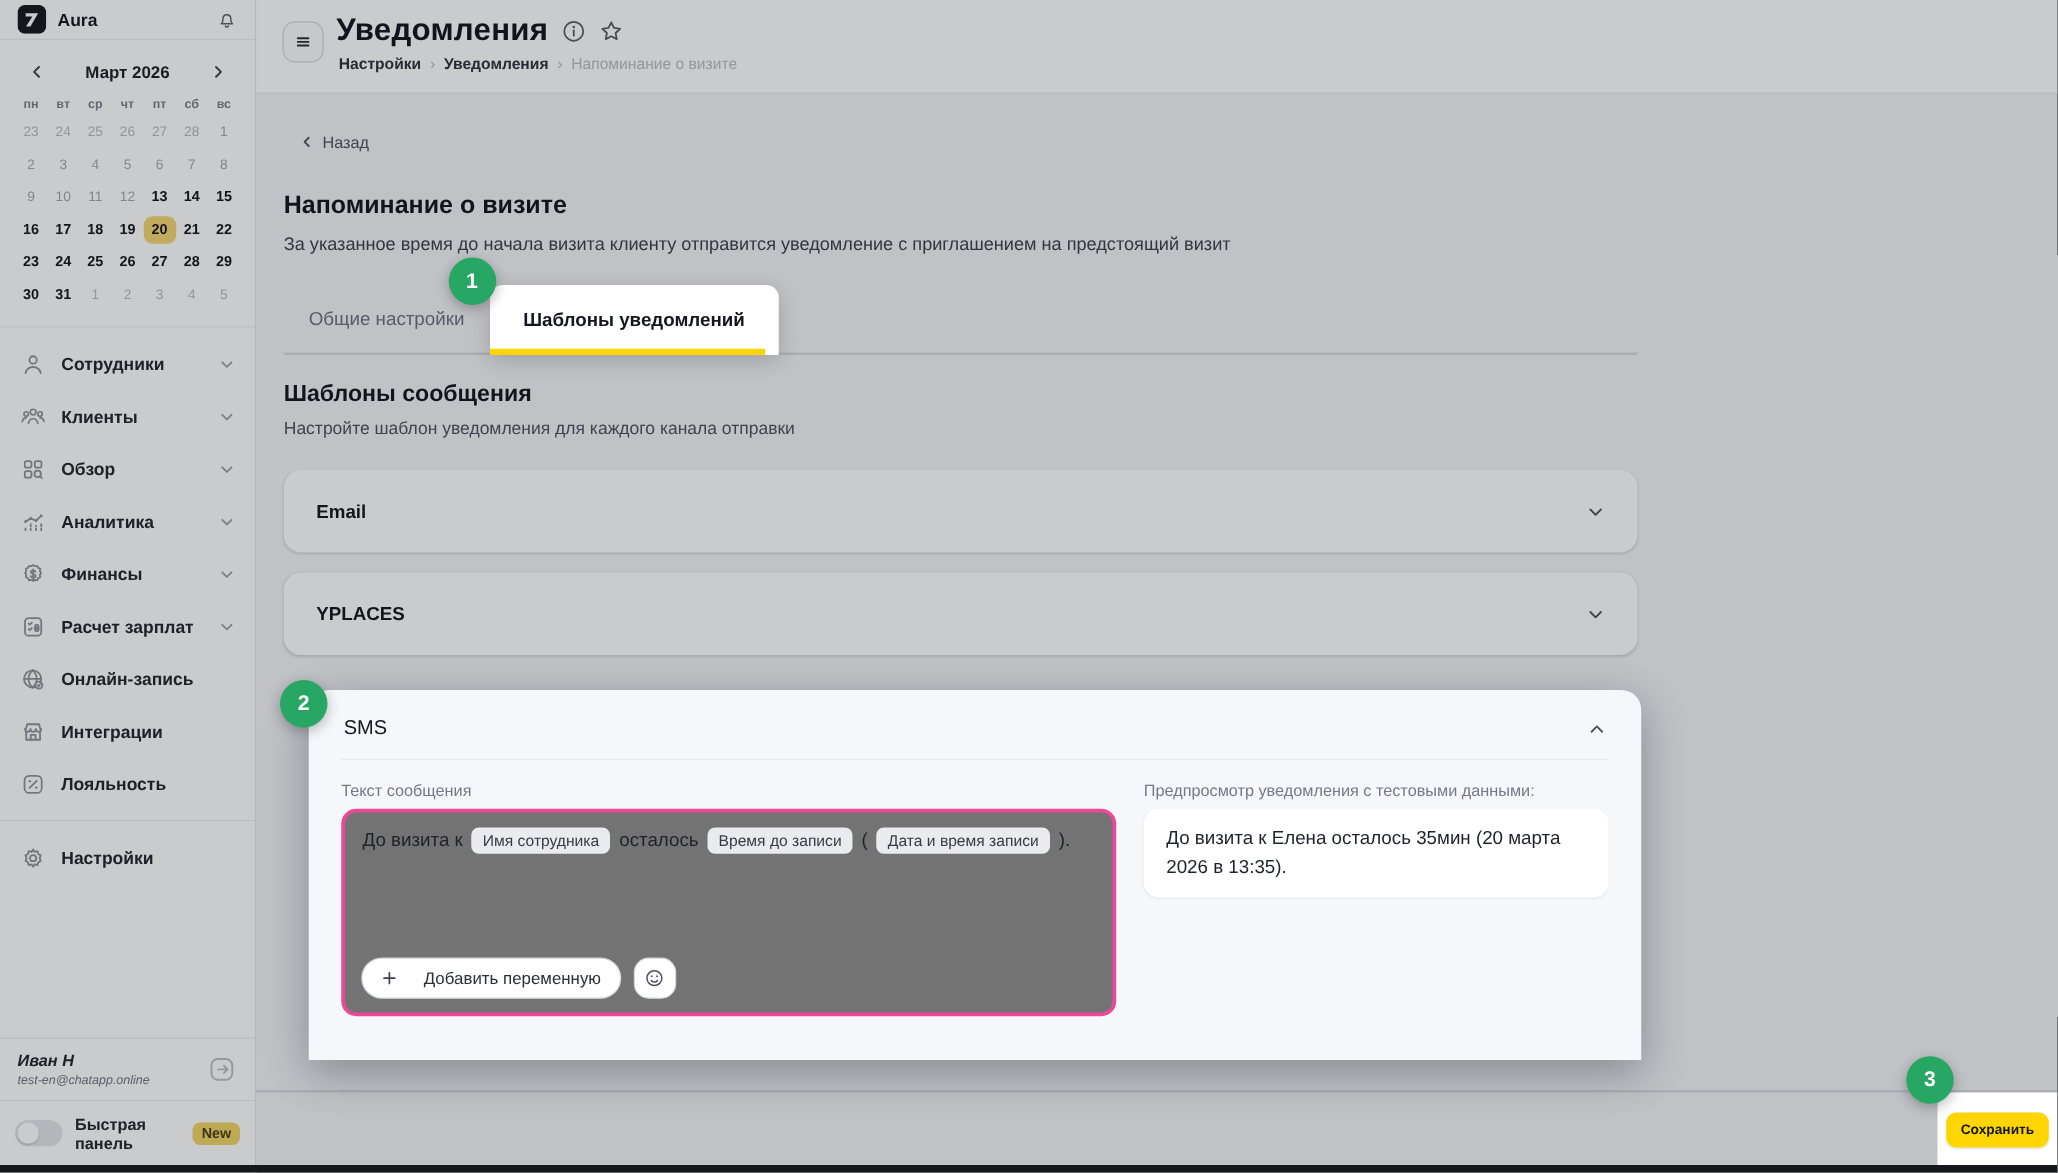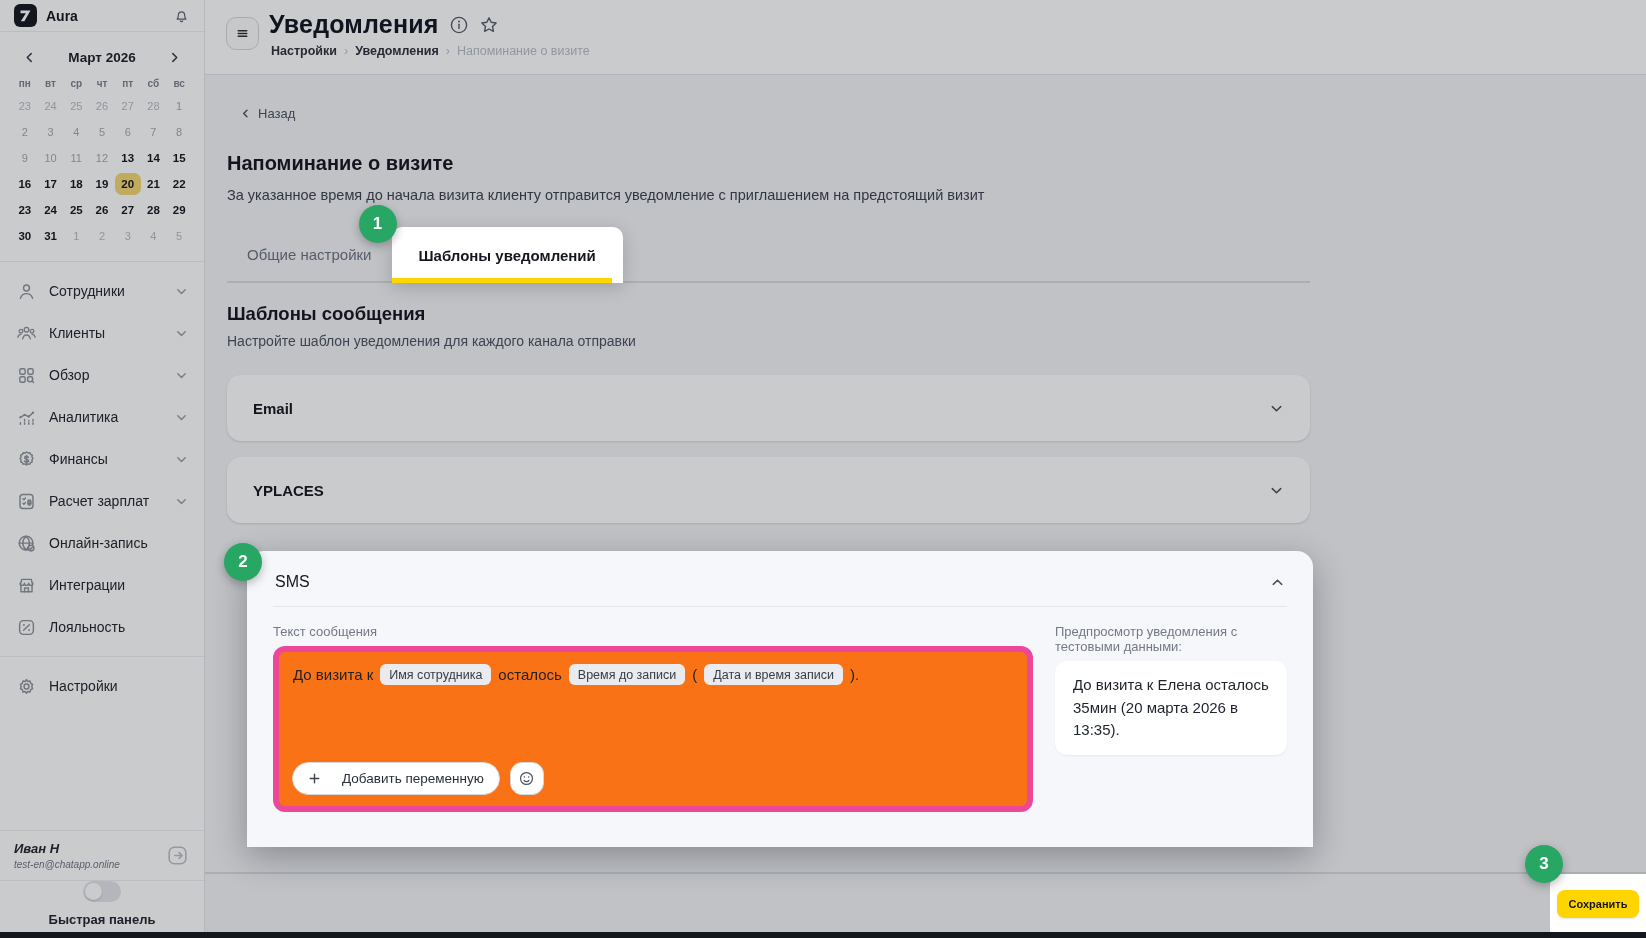--- a/index.html
+++ b/index.html
@@ -29,31 +29,31 @@
   .cal-grid { display:grid; grid-template-columns:repeat(7,1fr); row-gap:4px; text-align:center; }
   .wd { font-size:10px; font-weight:600; color:#7b8190; padding-bottom:6px; }
   .day { height:22px; line-height:22px; font-size:11.5px; font-weight:700; color:#14171d; border-radius:7px; }
   .day[data-state="out"] { color:#b4bac4; font-weight:400; font-size:11px; }
   .day[data-state="dim"] { color:#a2a8b3; font-weight:400; font-size:11px; }
   .day[data-state="selected"] { background:#f3d671; color:#14171d; }
 
   .menu { margin-top:10px; border-top:1px solid #eceef1; padding-top:8px; }
   .menu-item { display:flex; align-items:center; gap:12px; padding:10.5px 16px; cursor:pointer; }
   .menu-item .mi-icon { color:#8d929c; flex:0 0 auto; }
-  .menu-item .mi-label { font-size:14px; font-weight:400; color:#23262e; }
+  .menu-item .mi-label { font-size:14px; font-weight:700; color:#23262e; }
   .menu-item .mi-chev { margin-left:auto; color:#9aa0aa; }
   .menu-sep { border-top:1px solid #eceef1; margin:8px 0; }
 
   .sb-user { margin-top:auto; border-top:1px solid #eceef1; padding:10px 14px; display:flex; align-items:center; }
   .sb-user-info { flex:1; min-width:0;font-style:italic; }
   .user-name { font-size:13px; font-weight:700; color:#23262e; }
   .user-email { font-size:10px; color:#6f7584; margin-top:3px; }
   .logout { color:#b9bec7; cursor:pointer; }
 
-  .quick-row { border-top:1px solid #eceef1; height:58px; display:flex; align-items:center; gap:10px; padding:0 12px 6px;flex-direction:column; }
+  .quick-row { border-top:1px solid #eceef1; height:58px; display:flex; align-items:center; gap:10px; padding:0 12px 6px; }
   .toggle { width:38px; height:21px; background:#e3e5e9; border-radius:11px; position:relative; cursor:pointer; flex:0 0 auto; }
   .toggle::after { content:""; position:absolute; left:2px; top:2px; width:17px; height:17px; background:#fff; border-radius:50%; box-shadow:0 1px 2px rgba(0,0,0,.18); }
   .quick-label { font-size:13px; font-weight:700; color:#23262e; }
   .new-badge { background:#f0d565; color:#4d4312; font-size:11.5px; font-weight:700; border-radius:6px; padding:3px 7px; }
 
   
   .main { position:absolute; left:205px; top:0; right:0; bottom:0; }
   .topbar { position:relative; height:75px; background:#fff; border-bottom:1px solid #e3e5e8; }
   .burger { position:absolute; left:21px; top:17px; width:33px; height:33px; border:1px solid #d3d6db; border-radius:10px; background:#fbfbfc; display:flex; align-items:center; justify-content:center; color:#2b2f38; cursor:pointer; }
   .title-row { position:absolute; left:64px; top:10px; display:flex; align-items:center; gap:10px; }
@@ -91,23 +91,23 @@
   .channel-label { font-size:15px; font-weight:700; color:#14171f; }
   .card-chev { color:#4b5260; }
 
   
   .sms-panel { position:relative; z-index:60; margin:28px 0 0 20px; width:1066px; height:296px;
     background:#f6f7fa; border-radius:16px 16px 0 0; box-shadow:0 10px 34px rgba(10,14,22,.30); }
   .sms-head { display:flex; align-items:center; justify-content:space-between; padding:22px 28px 15px; cursor:pointer; }
   .sms-title { font-size:16px; font-weight:400; color:#14171f; }
   .sms-divider { border-top:1px solid #e6e8ec; margin:0 26px; }
   .sms-body { display:flex; gap:22px; padding:17px 26px 0; }
-  .sms-left { width:760px; }
+  .sms-left { width:620px; }
   .field-label { font-size:13px; color:#737987; margin-bottom:7px; }
-  .editor { position:relative; background:#f97316; border:6px solid #ec4899; border-radius:12px; height:166px; padding:12px 14px; }
+  .editor { position:relative; background:#737373; border:3px solid #ec4899; border-radius:12px; height:166px; padding:12px 14px; }
   .msg-line { display:flex; flex-wrap:wrap; align-items:center; gap:7px; font-size:15px; color:#1d222c; }
   .chip { background:#e9ebef; border-radius:6px; padding:3.5px 9px; font-size:12.5px; font-weight:500; color:#353b47; cursor:pointer; }
   .editor-actions { position:absolute; left:13px; bottom:11px; display:flex; align-items:center; gap:10px; }
   .add-var { display:flex; align-items:center; gap:21px; border:1px solid #d5d8de; border-radius:17px; background:#fff; padding:0 15px; height:33px; font-size:13.5px; font-weight:500; color:#2a2f3a; cursor:pointer; }
   .emoji-btn { width:34px; height:33px; border:1px solid #d5d8de; border-radius:12px; background:#fff; display:flex; align-items:center; justify-content:center; color:#4b5260; cursor:pointer; }
   .sms-right { flex:1; }
   .preview-card { background:#fff; border-radius:12px; padding:13px 18px; font-size:15px; line-height:1.5; color:#1d222c; box-shadow:0 1px 2px rgba(16,24,40,.06); }
 
   
   .footer { position:absolute; left:0; right:0; bottom:0; height:66px; border-top:2px solid #d8dade; }

